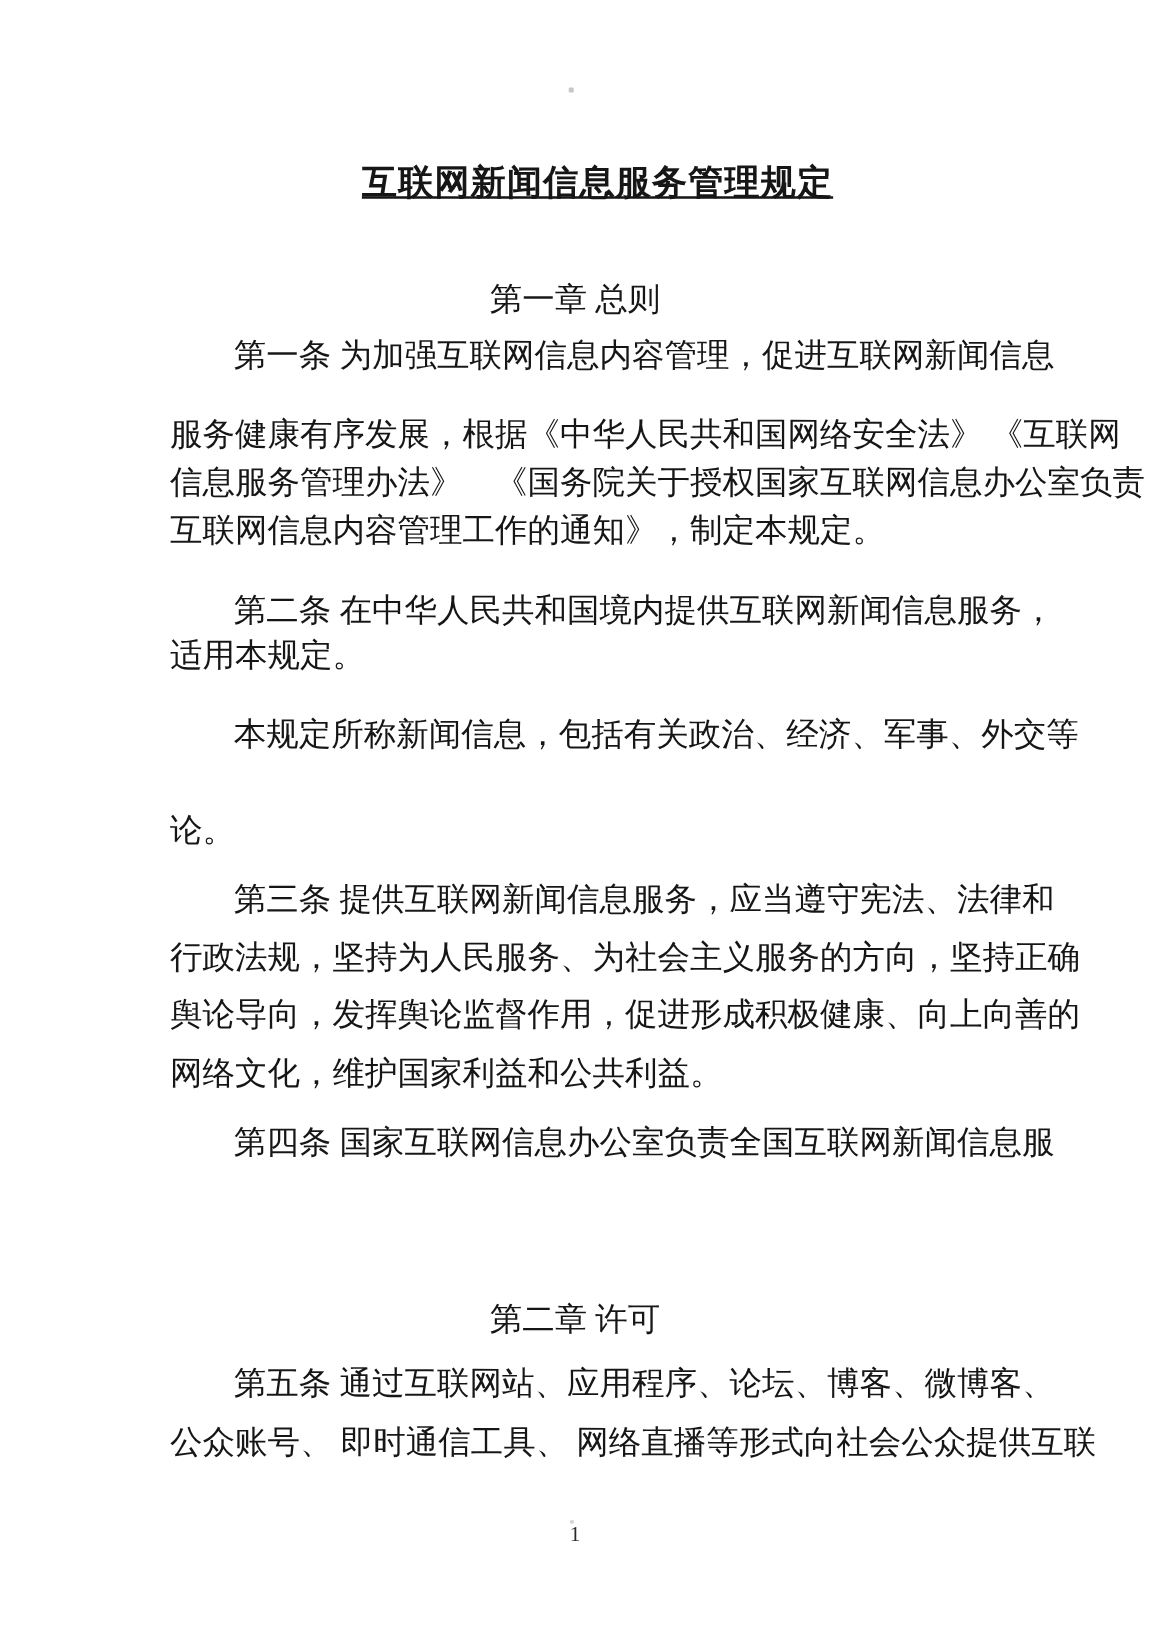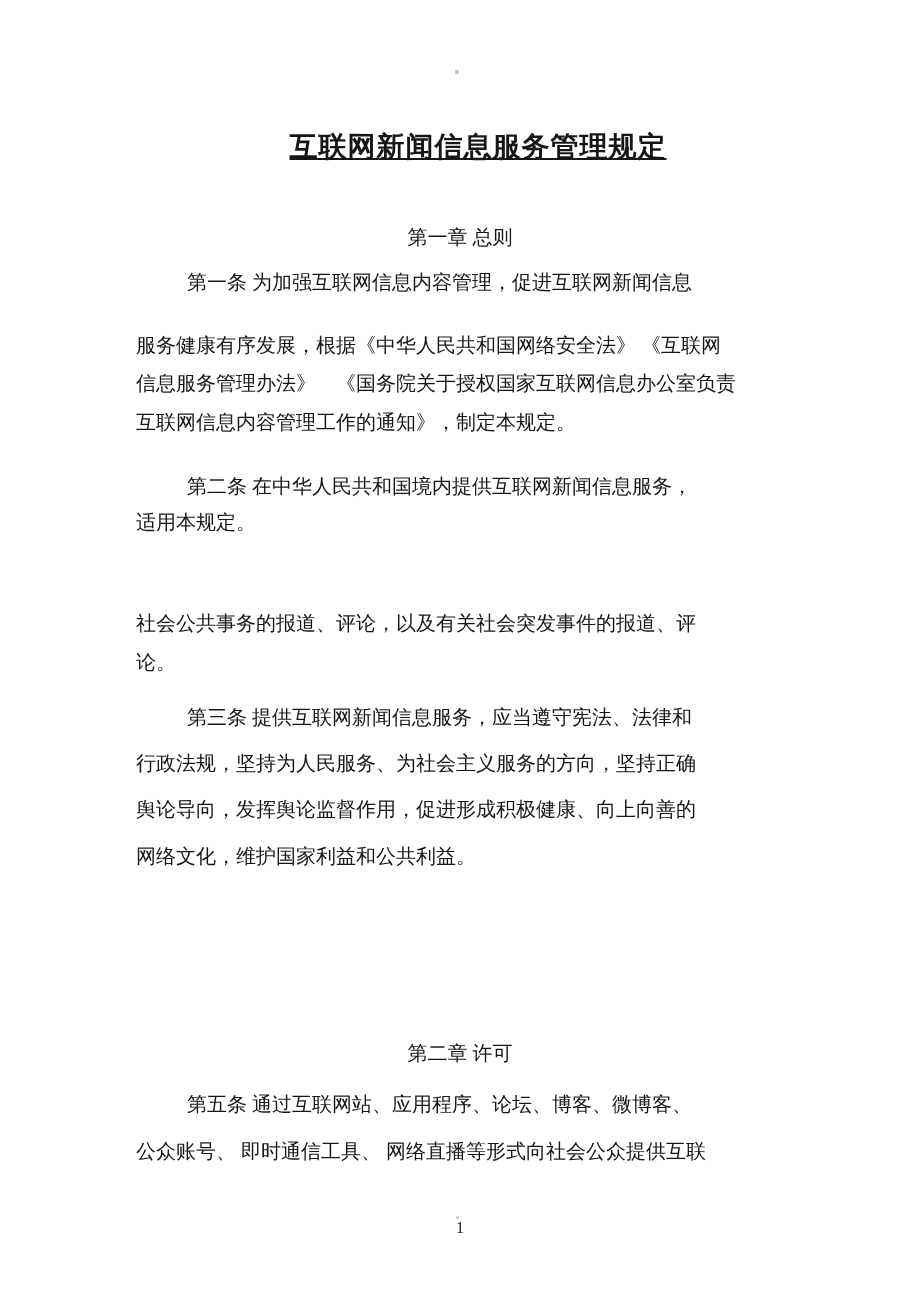--- a/index.html
+++ b/index.html
@@ -13,21 +13,21 @@
     height: 1303px;
     background: #ffffff;
     font-family: "Liberation Serif", "DejaVu Serif", serif;
     color: #161616;
     overflow: hidden;
   }
   .ln {
     position: absolute;
     left: 136px;
     width: 690px;
-    font-size: 20px;
+    font-size: 26px;
     line-height: 1.1;
     white-space: pre;
     letter-spacing: 0px;
   }
   .indent { text-indent: 51px; }
   .center {
     left: 0;
     width: 920px;
     text-align: center;
     white-space: normal;
@@ -63,28 +63,29 @@
   <div class="ln center" style="top:226px">第一章 总则</div>
 
   <div class="ln indent" style="top:271px">第一条 为加强互联网信息内容管理，促进互联网新闻信息</div>
   <div class="ln" style="top:334px">服务健康有序发展，根据《中华人民共和国网络安全法》 《互联网</div>
   <div class="ln" style="top:372px">信息服务管理办法》　《国务院关于授权国家互联网信息办公室负责</div>
   <div class="ln" style="top:411px">互联网信息内容管理工作的通知》，制定本规定。</div>
 
   <div class="ln indent" style="top:475px">第二条 在中华人民共和国境内提供互联网新闻信息服务，</div>
   <div class="ln" style="top:511px">适用本规定。</div>
 
-  <div class="ln" style="top:612px">社会公共事务的报道、评论，以及有关社会突发事件的报道、评</div>
+  <div class="ln indent" style="top:574px">本规定所称新闻信息，包括有关政治、经济、军事、外交等</div>
   <div class="ln" style="top:651px">论。</div>
 
   <div class="ln indent" style="top:706px">第三条 提供互联网新闻信息服务，应当遵守宪法、法律和</div>
   <div class="ln" style="top:798px">舆论导向，发挥舆论监督作用，促进形成积极健康、向上向善的</div>
   <div class="ln" style="top:752px">行政法规，坚持为人民服务、为社会主义服务的方向，坚持正确</div>
   <div class="ln" style="top:845px">网络文化，维护国家利益和公共利益。</div>
 
+  <div class="ln indent" style="top:900px">第四条 国家互联网信息办公室负责全国互联网新闻信息服</div>
 
   <div class="ln indent" style="top:1093px">第五条 通过互联网站、应用程序、论坛、博客、微博客、</div>
 
   <div class="ln center" style="top:1042px">第二章 许可</div>
   <div class="ln" style="top:1140px">公众账号、 即时通信工具、 网络直播等形式向社会公众提供互联</div>
 
   <span class="artifact-dot dot-bottom"></span>
 
   <div class="ln center pageno" style="top:1219px">1</div>
 

